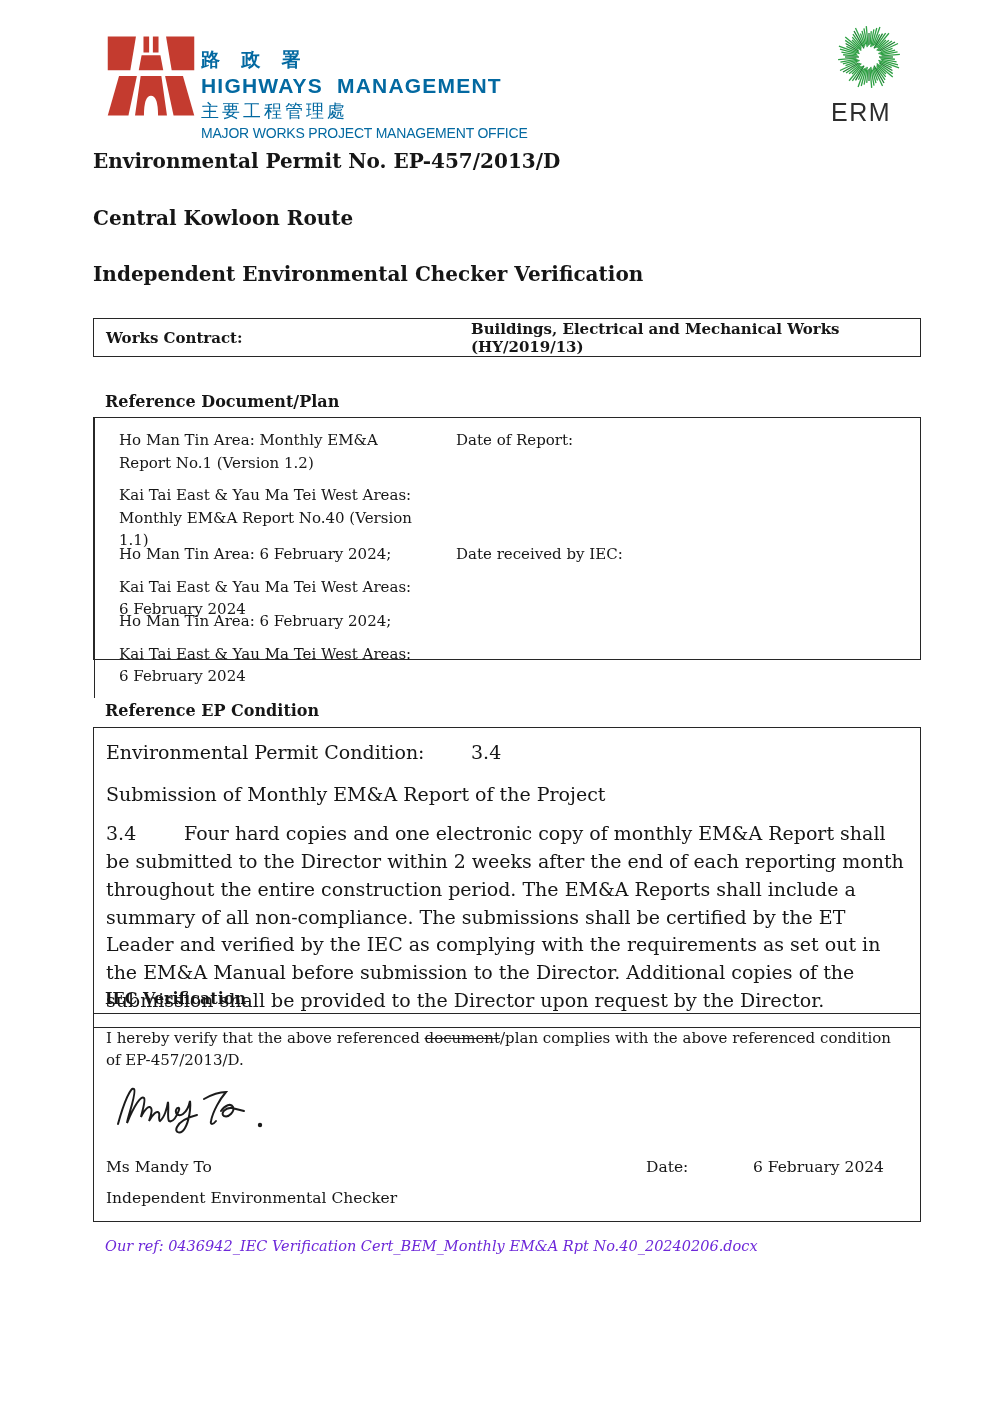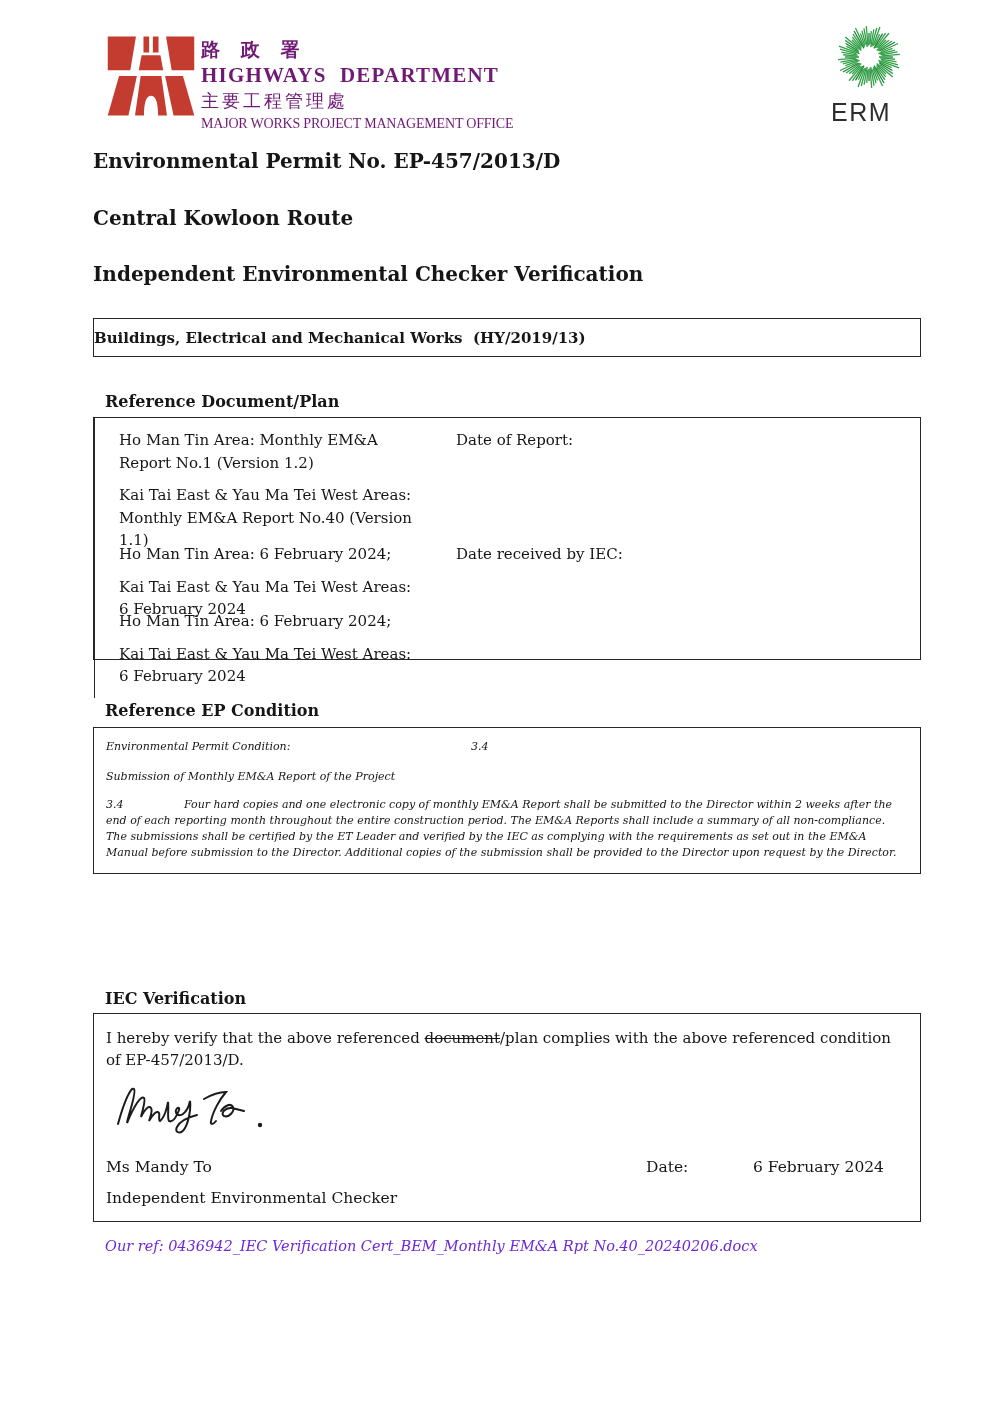--- a/index.html
+++ b/index.html
@@ -2,21 +2,21 @@
 <html><head>
 <meta charset="utf-8">
 <style>
   html,body{margin:0;padding:0;background:#e9e9e9;}
   .page{position:relative;width:992px;height:1403px;background:#ffffff;margin:0 auto;
         font-family:"DejaVu Serif","Liberation Serif",serif;color:#161616;overflow:hidden;}
   .abs{position:absolute;}
 
   
   .hd-logo{left:104px;top:32px;width:94px;height:88px;}
-  .hd-text{left:201px;top:40px;font-family:Liberation Serif, serif;color:#701a75;}
+  .hd-text{left:201px;top:50px;font-family:Liberation Sans, sans-serif;color:#0369a1;}
   .dept-cn{font-size:19px;font-weight:bold;letter-spacing:8px;line-height:1.1;}
   .dept-en{font-size:21px;font-weight:bold;letter-spacing:1.2px;word-spacing:7px;margin-top:3px;line-height:1.1;}
   .office-cn{font-size:18px;letter-spacing:3px;margin-top:5px;line-height:1.1;}
   .office-en{font-size:14px;margin-top:4px;letter-spacing:-0.2px;line-height:1.1;}
   .erm{left:831px;top:25px;width:80px;text-align:left;}
   .erm-label{font-family:"Liberation Sans",sans-serif;font-size:25px;color:#2d2d2d;letter-spacing:1.5px;margin-top:-1px;}
 
   
   .doc-title{left:93px;width:828px;text-align:left;font-weight:bold;font-size:20px;}
 
@@ -27,21 +27,21 @@
   .works-label{width:365px;padding-left:12px;flex:none;}
   .sec-heading{font-weight:bold;font-size:16px;left:105px;}
 
   .ref-table{left:93px;top:417px;width:828px;height:243px;display:grid;
              grid-template-columns:350px 1fr;grid-template-rows:114px 67px 1fr;font-size:15px;}
   .lcell{padding:11px 8px 0 12px;line-height:1.5;}
   .rcell{border-left:1.6px solid #272727;padding:11px 22px 0 24px;line-height:1.5;}
   .rcell p{margin:0 0 10px 0;}
   .strike{text-decoration:line-through;}
 
-  .ep-box{left:93px;top:727px;width:828px;padding:11px 12px 12px 12px;font-size:11px;line-height:1.46;font-style:italic;}
+  .ep-box{left:93px;top:727px;width:828px;padding:11px 12px 12px 12px;font-size:19px;line-height:1.46;}
   .ep-cond{display:flex;margin-bottom:14px;}
   .ep-cond-label{width:365px;flex:none;}
   .ep-subject{margin:0 0 12px 0;}
   .ep-clause{margin:0;width:800px;}
   .clause-num{display:inline-block;width:78px;}
 
   .iec-box{left:93px;top:1013px;width:828px;height:209px;padding:13px 12px;font-size:15px;line-height:1.48;}
   .iec-statement{margin:0;width:792px;}
   .signature{margin:9px 0 0 8px;}
   .sig-row{display:flex;font-size:15.5px;margin-top:15px;}
@@ -65,21 +65,21 @@
         <polygon points="40,24 60,24 63,40 37,40"></polygon>
         <polygon points="66,4 96,4 96,40 72,40"></polygon>
         <polygon points="16,46 35,46 26,88 4,88"></polygon>
         <path d="M39 46 L61 46 L67 88 L57.5 88 Q57.5 67 50 67 Q42.5 67 42.5 88 L33 88 Z"></path>
         <polygon points="65,46 84,46 96,88 74,88"></polygon>
       </g>
     </svg>
   </div>
   <div class="abs hd-text">
     <div class="dept-cn">路 政 署</div>
-    <div class="dept-en">HIGHWAYS DEPARTMENT</div>
+    <div class="dept-en">HIGHWAYS MANAGEMENT</div>
     <div class="office-cn">主要工程管理處</div>
     <div class="office-en">MAJOR WORKS PROJECT MANAGEMENT OFFICE</div>
   </div>
 
   <div class="abs erm">
     <svg width="76" height="70" viewBox="0 0 76 70" xmlns="http://www.w3.org/2000/svg">
       <g id="erm-rays">
           <line x1="48.00" y1="32.00" x2="62.00" y2="32.00" stroke="#1E7F32" stroke-width="1.3"></line>
           <line x1="48.96" y1="32.96" x2="63.90" y2="34.27" stroke="#2FA044" stroke-width="1.3"></line>
           <line x1="49.82" y1="34.08" x2="65.57" y2="36.86" stroke="#2FA044" stroke-width="1.3"></line>
@@ -155,20 +155,21 @@
         </g>
     </svg>
     <div class="erm-label">ERM</div>
   </div>
 
   <div class="abs doc-title" style="top:149px;">Environmental Permit No. EP-457/2013/D</div>
   <div class="abs doc-title" style="top:206px;">Central Kowloon Route</div>
   <div class="abs doc-title" style="top:262px;">Independent Environmental Checker Verification</div>
 
   <div class="abs box works-box">
+    <span class="works-label">Works Contract:</span>
     <span>Buildings, Electrical and Mechanical Works&nbsp; (HY/2019/13)</span>
   </div>
 
   <div class="abs sec-heading" style="top:392px;">Reference Document/Plan</div>
   <div class="abs box ref-table">
     <div class="rcell">
       <p>Ho Man Tin Area: Monthly EM&amp;A Report No.1 (Version 1.2)</p>
       <p>Kai Tai East &amp; Yau Ma Tei West Areas: Monthly EM&amp;A Report No.40 (Version 1.1)</p>
     </div>
     <div class="lcell">Date of Report:</div>

